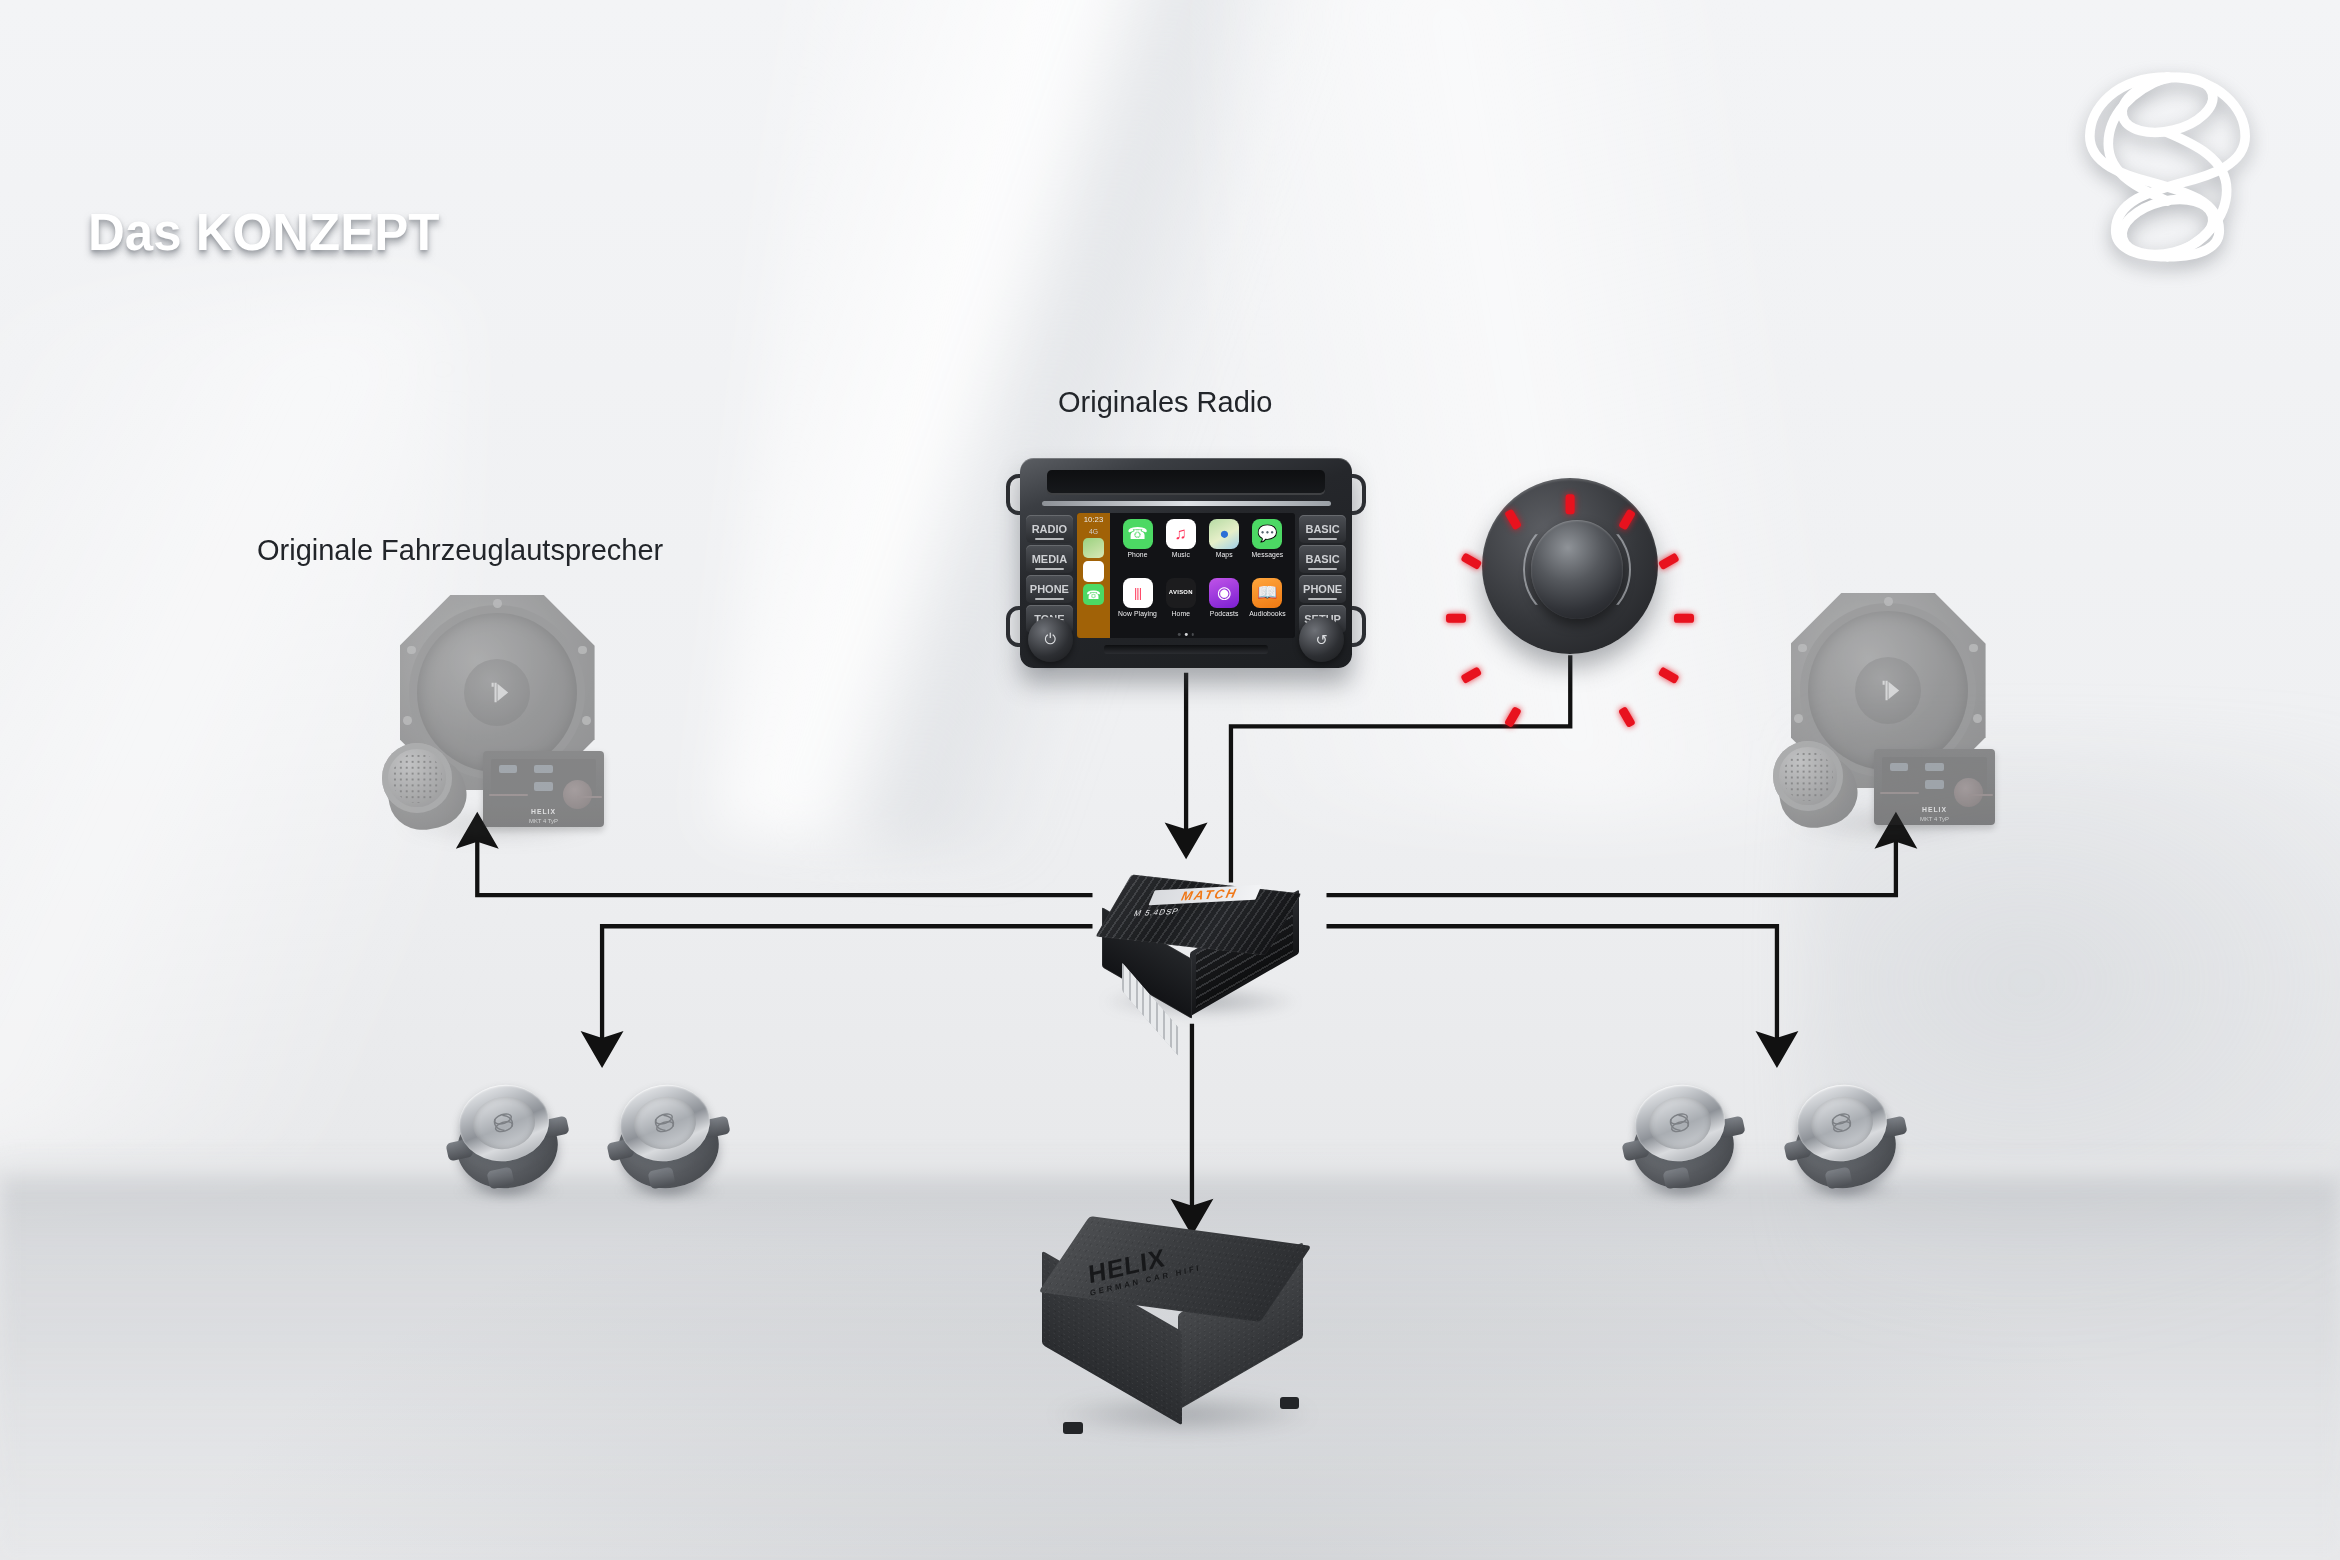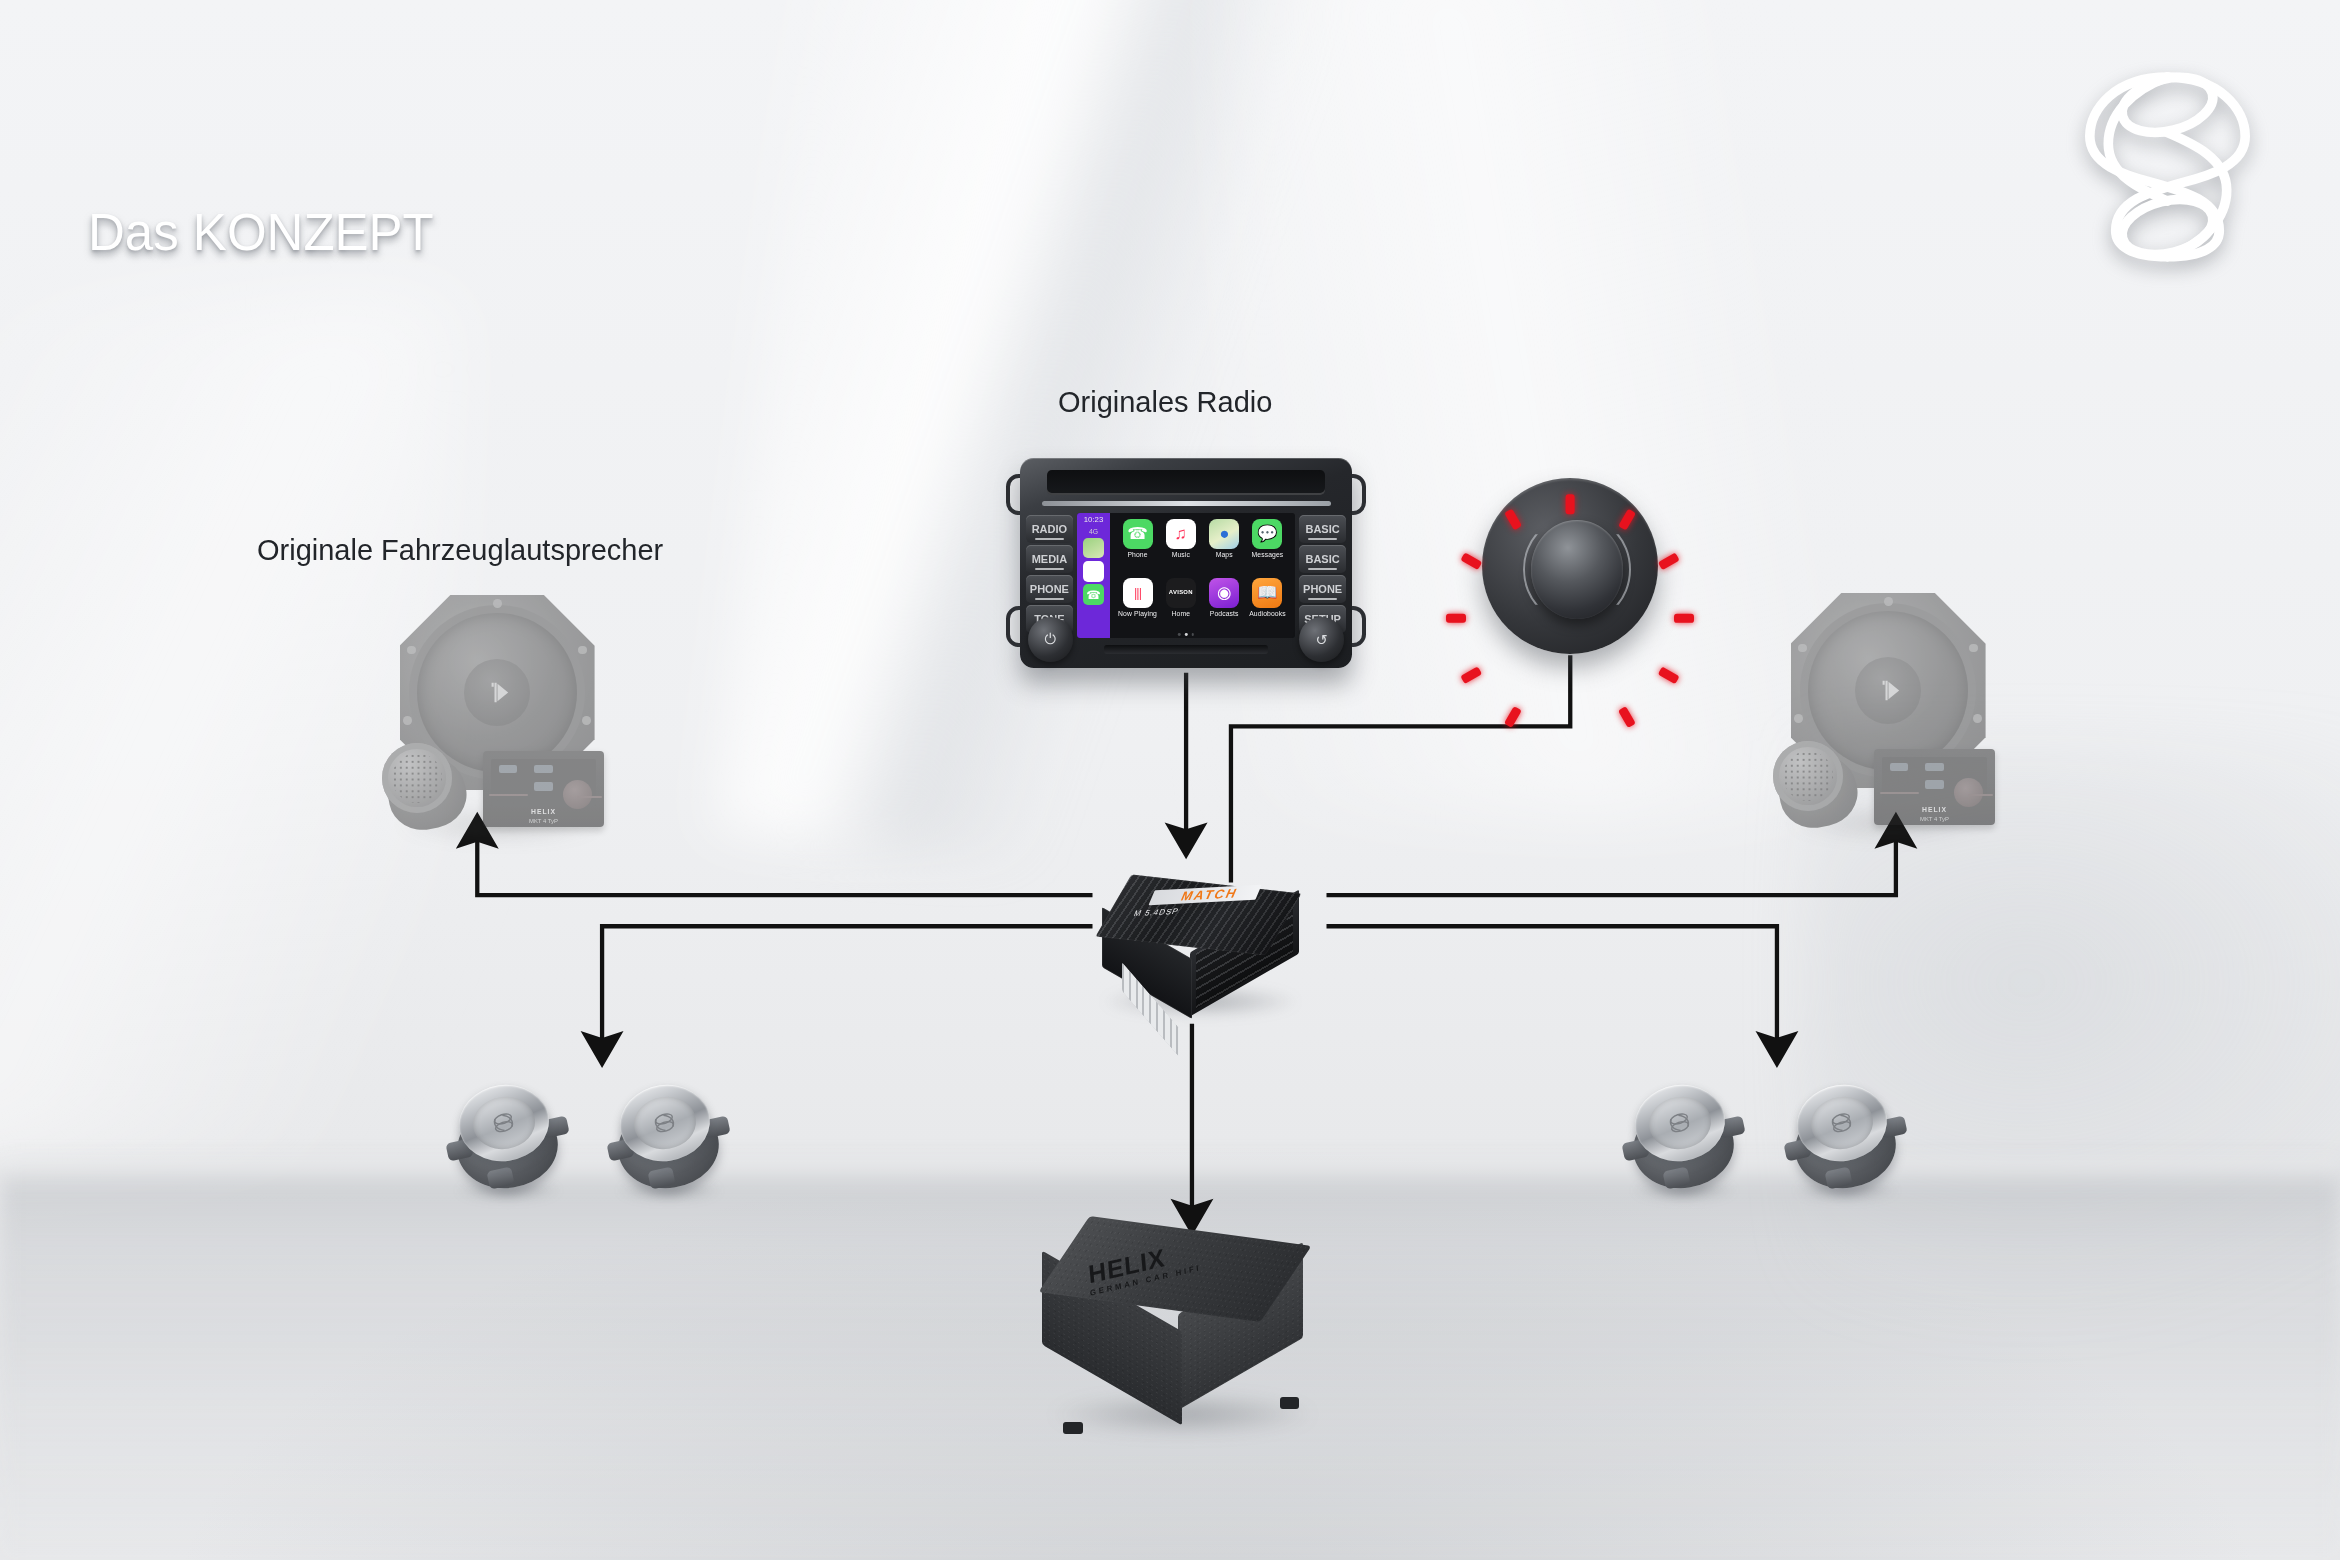--- a/index.html
+++ b/index.html
@@ -29,21 +29,21 @@
       filter:blur(9.8px);}
   .groundline{position:absolute;left:0;right:0;top:1157px;height:35px;pointer-events:none;
       background:linear-gradient(to bottom,rgba(255,255,255,.55),rgba(255,255,255,0));filter:blur(7.8px);}
 
   
   #title{position:absolute;left:86px;top:60px;font-size:84px;letter-spacing:1px;color:#ffffff;
          white-space:nowrap;line-height:1.02;
          text-shadow:0 5.9px 9.8px rgba(90,95,103,.55), 0 2px 2.9px rgba(90,95,103,.35);}
   #title .thin{font-weight:300;}
   #title .bold{font-weight:700;}
-  #subtitle{position:absolute;left:88px;top:203px;font-size:51px;font-weight:400;color:#ffffff;
+  #subtitle{position:absolute;left:88px;top:203px;font-size:51px;font-weight:700;color:#ffffff;
             white-space:nowrap;
             text-shadow:0 4.9px 7.8px rgba(95,100,108,.55), 0 2px 2.9px rgba(95,100,108,.30);text-align:center;}
 
   .caption{position:absolute;font-size:29px;font-weight:400;color:#22252a;white-space:nowrap;}
   #cap-radio{left:1058px;top:386px;}
   #cap-speakers{left:257px;top:534px;}
 
   
   #logo{position:absolute;left:2075px;top:60px;width:185px;height:210px;
         filter:drop-shadow(0 7.8px 8.8px rgba(110,115,122,.45));}
@@ -60,21 +60,21 @@
     background:linear-gradient(160deg,#5b5e63 0%,#3b3e43 16%,#25272b 40%,#1c1e21 100%);
     box-shadow:0 15.6px 25px rgba(70,74,80,.42), inset 0 1px 0 rgba(255,255,255,.22);}
   .hu-ear{position:absolute;width:25px;height:33px;border:4.9px solid #2a2c30;border-radius:12.7px;background:#e9eaec;}
   .hu-ear.tl{left:-13.7px;top:15.6px}.hu-ear.tr{right:-13.7px;top:15.6px}
   .hu-ear.bl{left:-13.7px;bottom:21.5px}.hu-ear.br{right:-13.7px;bottom:21.5px}
   .hu-vent{position:absolute;left:27px;right:27px;top:11.7px;height:25px;border-radius:4.9px;
     background:linear-gradient(180deg,#0e0f11,#17191c);box-shadow:inset 0 -2px 0 rgba(255,255,255,.18);}
   .hu-chrome{position:absolute;left:21.5px;right:21.5px;top:43px;height:4.9px;border-radius:2.9px;
     background:linear-gradient(90deg,#8d9197,#dfe2e6,#9aa0a6);}
   .hu-screen{position:absolute;left:57px;right:57px;top:55px;height:125px;background:#121316;border-radius:2.9px;overflow:hidden;}
-  .cp-side{position:absolute;left:0;top:0;bottom:0;width:33px;background:#6d28d9;
+  .cp-side{position:absolute;left:0;top:0;bottom:0;width:33px;background:#a16207;
     display:flex;flex-direction:column;align-items:center;padding-top:2.9px;gap:2.9px;}
   .cp-time{color:#e8e8ea;font-size:7.8px;line-height:1.15;text-align:center;}
   .cp-sig{color:#cfd0d2;font-size:6.8px;}
   .cp-sq{width:20.5px;height:20.5px;border-radius:4.9px;}
   .cp-grid{position:absolute;left:35px;right:0;top:2px;bottom:0;
     display:grid;grid-template-columns:repeat(4,1fr);grid-template-rows:1fr 1fr;
     padding:3.9px 5.9px 0 3.9px;box-sizing:border-box;}
   .cp-app{display:flex;flex-direction:column;align-items:center;justify-content:flex-start;gap:2px;}
   .cp-ic{width:30px;height:30px;border-radius:7.8px;display:flex;align-items:center;justify-content:center;
          color:#fff;font-size:16.6px;line-height:1;}

